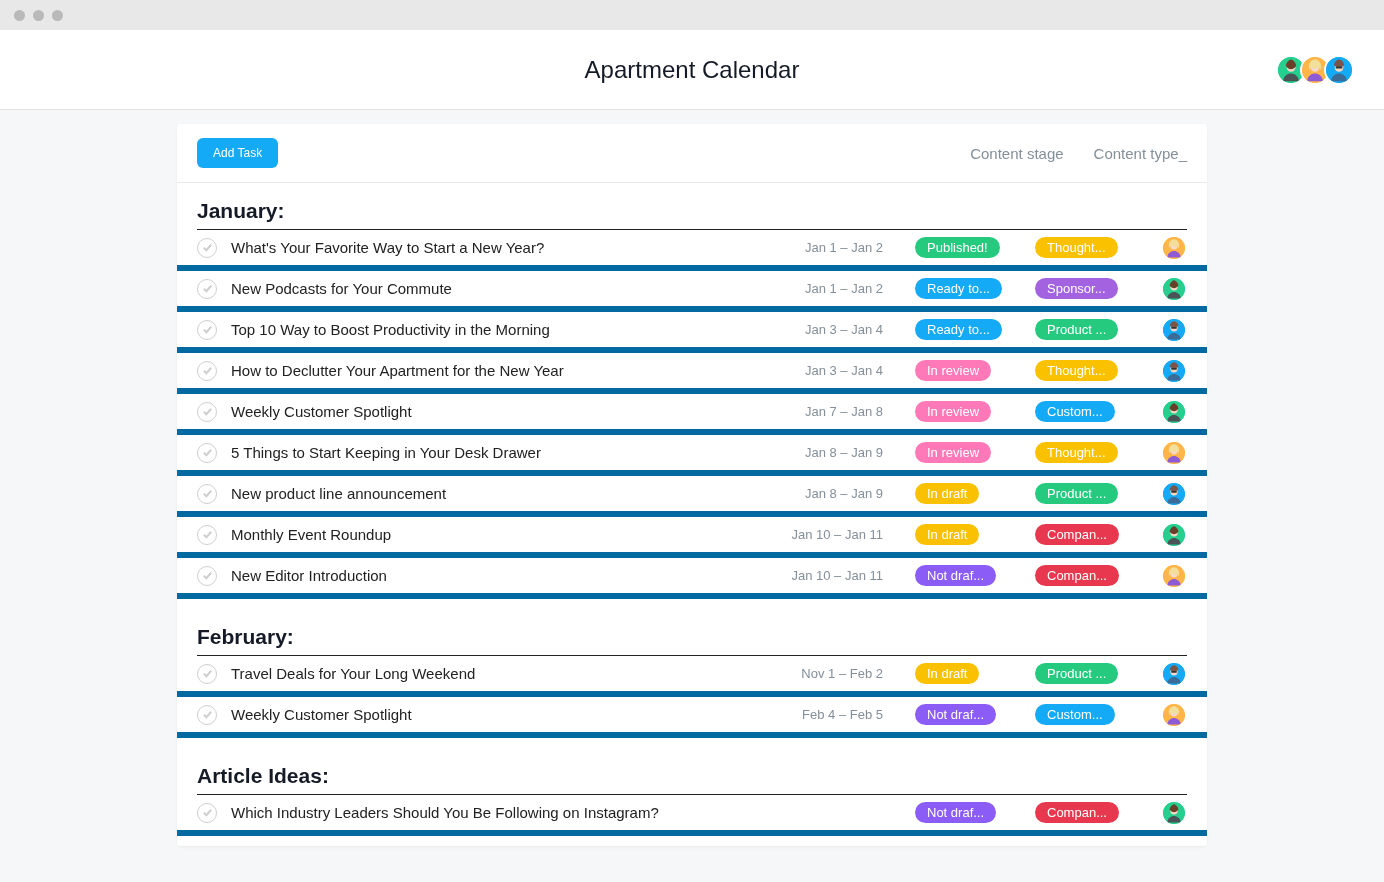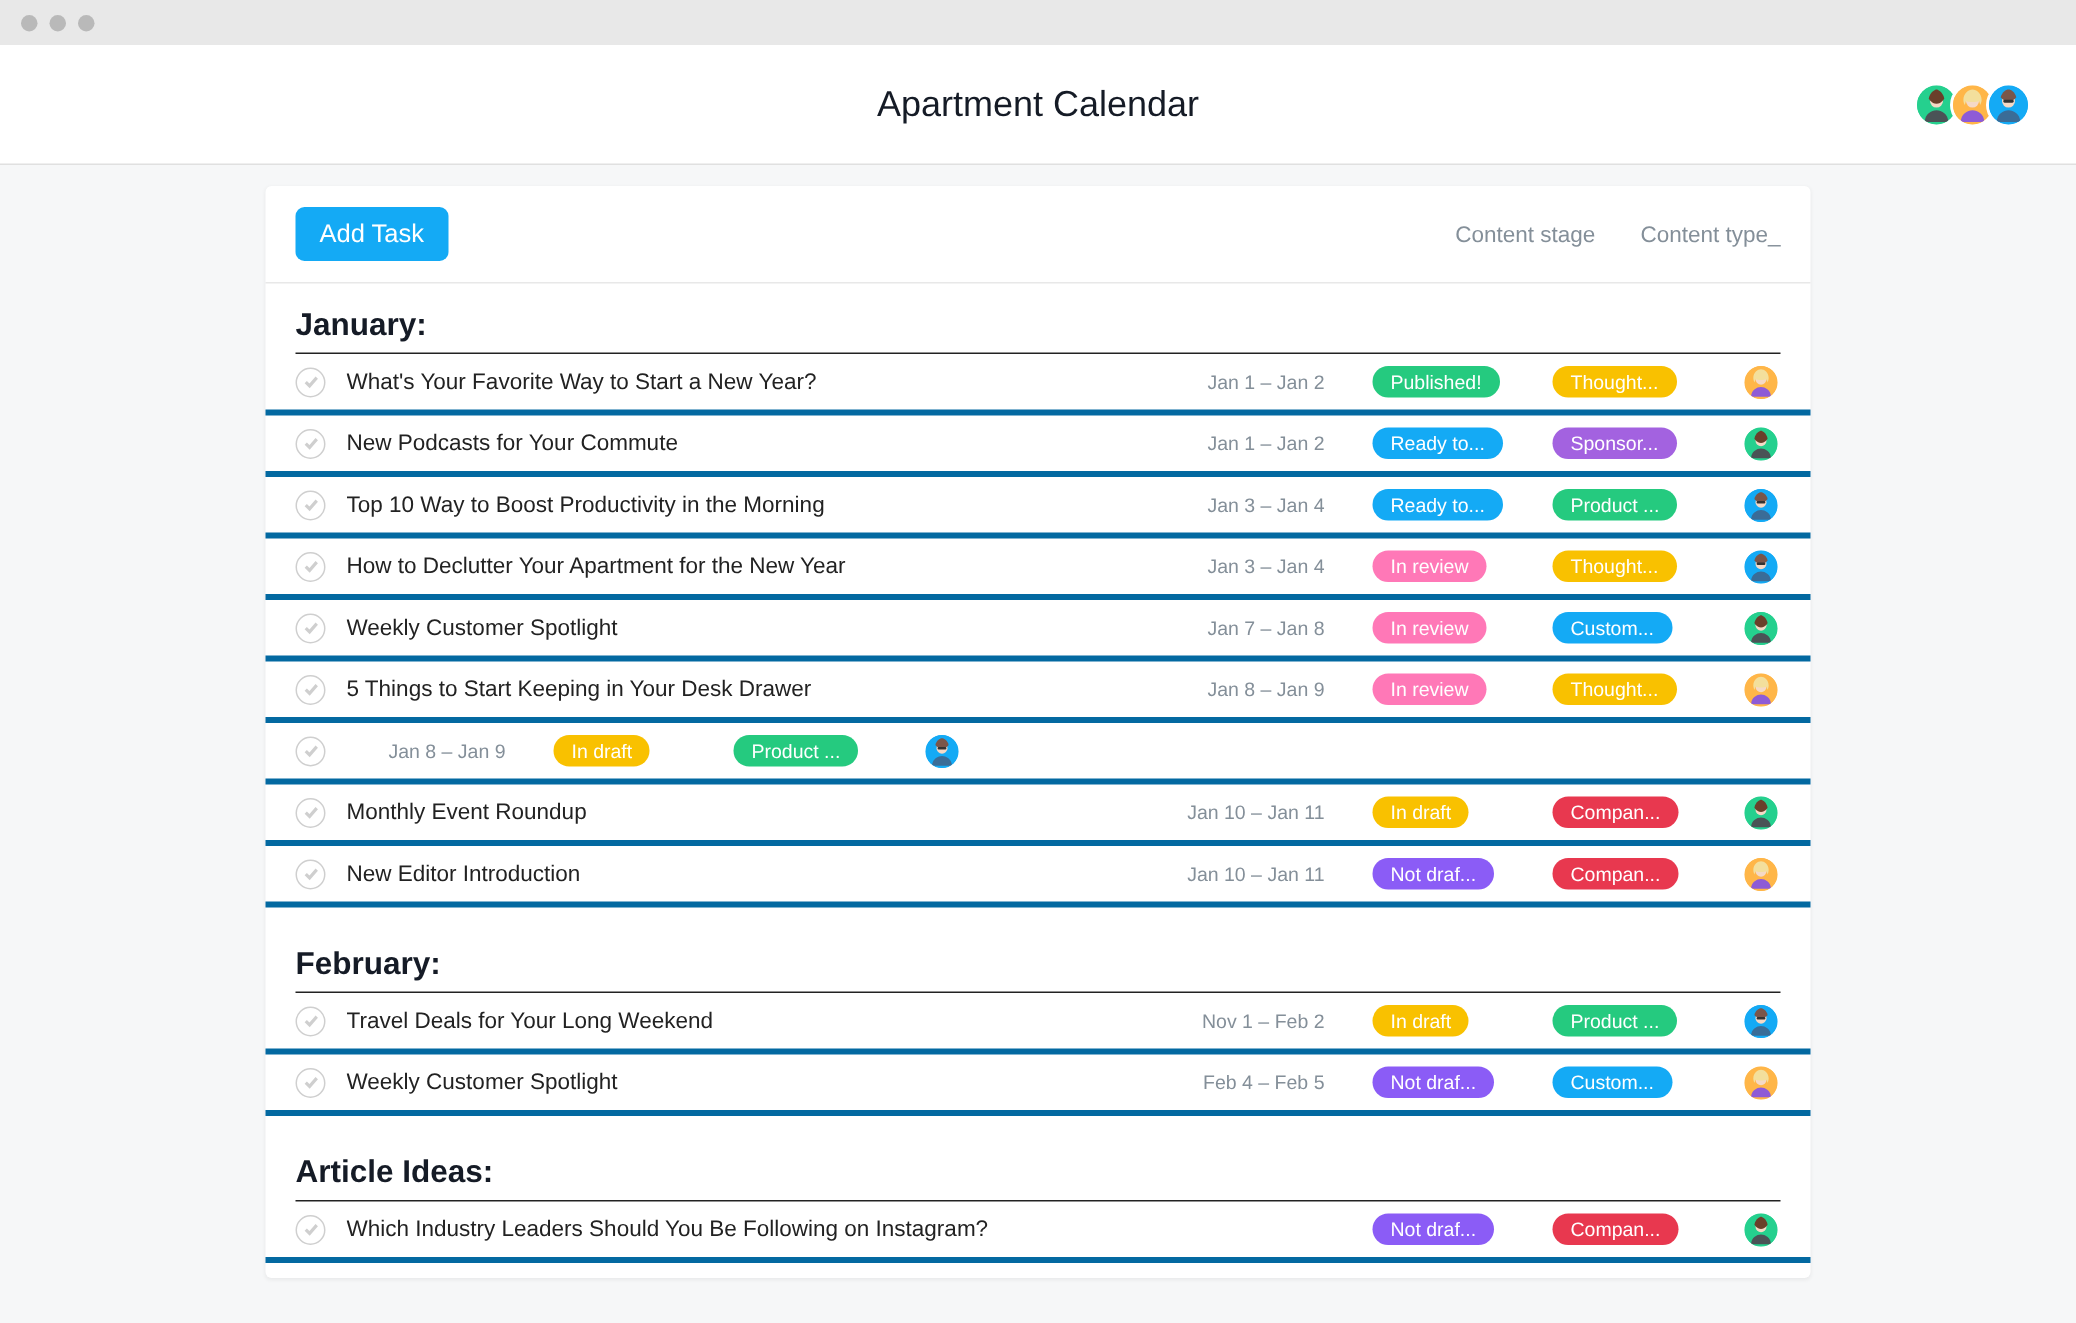--- a/index.html
+++ b/index.html
@@ -74,21 +74,21 @@
     align-items: center;
     padding: 14px 20px;
     border-bottom: 1px solid #e8e8e8;
   }
   .btn-add {
     background: #14aaf5;
     color: #fff;
     border: none;
     border-radius: 6px;
     padding: 8px 16px;
-    font-size: 17px;
+    font-size: 12px;
     font-weight: 400;
     cursor: pointer;
   }
   .toolbar-spacer { flex: 1; }
   .col-header {
     color: #848f99;
     font-size: 15px;
     margin-left: 30px;
   }
   .section {
@@ -99,21 +99,21 @@
     font-weight: 700;
     padding: 16px 20px 6px 0;
     margin: 0 20px 0 20px;
     border-bottom: 1px solid #222;
   }
   .row {
     display: flex;
     align-items: center;
     height: 41px;
     padding: 0 20px;
-    border-bottom: 4px solid #0369a1;
+    border-bottom: 6px solid #0369a1;
   }
   .check {
     width: 20px; height: 20px;
     border: 1.5px solid #cfcfcf;
     border-radius: 50%;
     margin-right: 14px;
     display: flex; align-items: center; justify-content: center;
     flex-shrink: 0;
   }
   .check svg { width: 11px; height: 11px; }
@@ -365,20 +365,21 @@
                   </svg></div>
     </div>
   </div>
 
   <div class="row">
     <div class="check">
       <svg viewBox="0 0 12 12">
                   <path d="M2 6.2 L4.8 9 L10 3"></path>
                 </svg>
     </div>
+    <div class="task-title">New product line announcement</div>
     <div class="date">Jan 8 – Jan 9</div>
     <div class="pill-col">
       <span class="pill c-yellow">In draft</span>
     </div>
     <div class="pill-col">
       <span class="pill c-green">Product ...</span>
     </div>
     <div class="assignee-col">
       <div class="avatar-sm a-blue"><svg viewBox="0 0 30 30">
                     <circle cx="15" cy="15" r="15" fill="#14aaf5"></circle>

